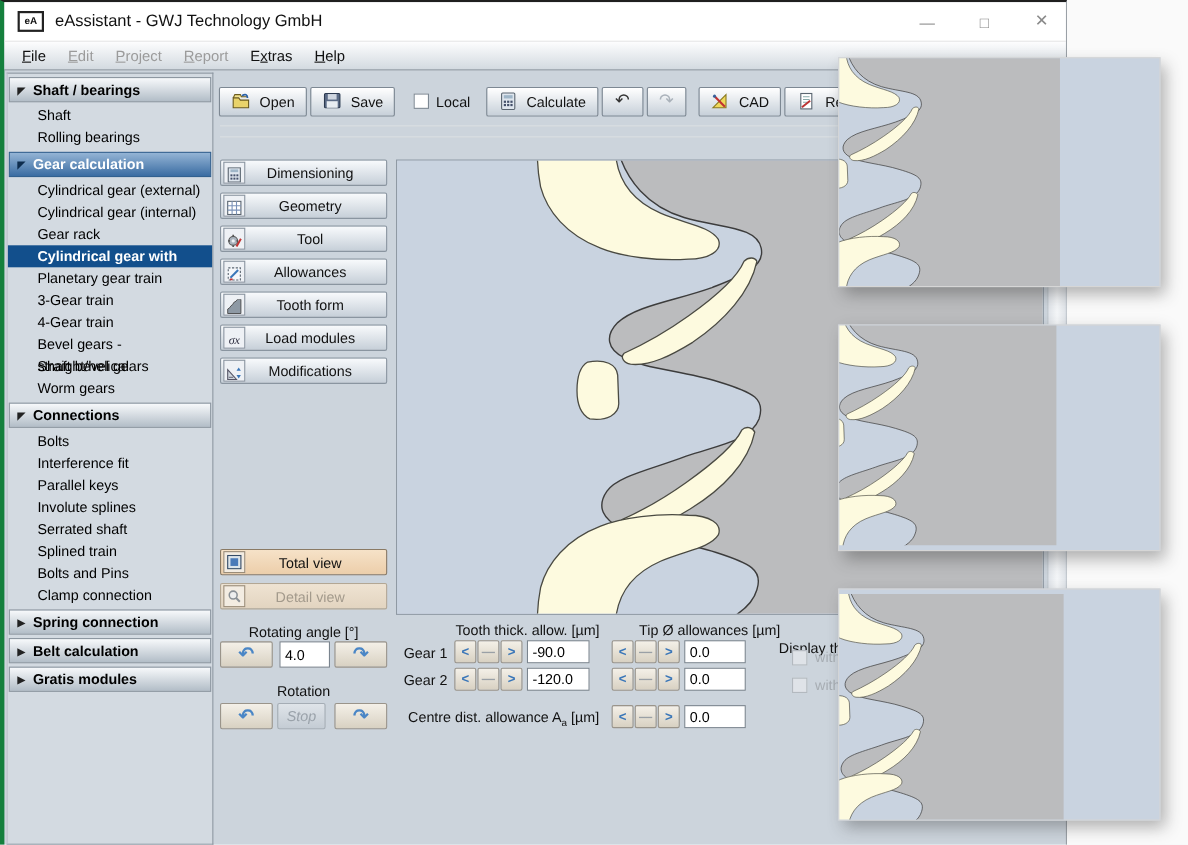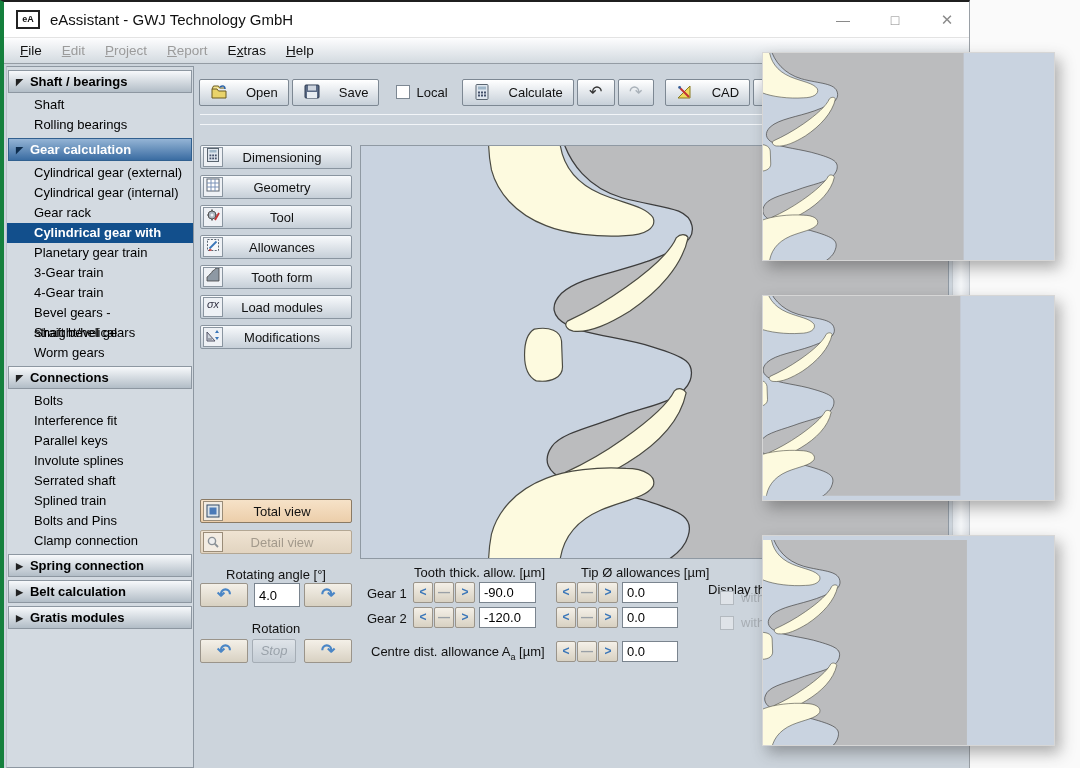--- a/index.html
+++ b/index.html
@@ -35,40 +35,40 @@
     border:1px solid #8d97a1; background:linear-gradient(#f7f9fb,#b2bdc7);
     font-size:13px; font-weight:bold; color:#000; padding-left:7px; }
   .side-header .tri { font-size:9px; margin-right:7px; color:#222; }
   .side-header.blue { background:linear-gradient(#94b4d5,#3a6ca2); color:#fff; border-color:#31608f; }
   .side-header.blue .tri { color:#0d2c4d; }
   .side-item { height:20px; line-height:20px; font-size:13px; color:#000; padding-left:27px; }
   .side-item.selected { background:#124f8c; color:#fff; font-weight:bold; }
 
   
   .toolbar { position:absolute; left:195px; top:76px; height:28px; display:flex; align-items:center; }
-  .tb-btn { height:27px; display:inline-flex; align-items:center; gap:18px; padding:0 10px;
+  .tb-btn { height:27px; display:inline-flex; align-items:center; gap:8px; padding:0 10px;
     background:linear-gradient(#ffffff,#c7d0d9); border:1px solid #7d8893; border-radius:2px;
     font-size:13px; color:#111; margin-right:3px; }
   .tb-gap { width:8px; }
   .tb-btn .glyph { font-size:16px; line-height:16px; color:#333; }
   .tb-btn.disabled .glyph { color:#aab2ba; }
   .local-wrap { display:inline-flex; align-items:center; gap:6px; margin:0 6px; font-size:13px; color:#111; }
   .checkbox { width:14px; height:14px; background:#fff; border:1px solid #7d8893; }
 
   .groove { position:absolute; left:196px; width:760px; height:1px; background:#98a1aa;
     border-bottom:1px solid #f2f5f8; }
   .groove.g1 { top:112px; } .groove.g2 { top:122px; }
 
   
   .left-col { position:absolute; left:196px; top:143px; width:152px; height:525px; }
   .act-btn { position:absolute; left:0; width:152px; height:24px; display:flex; align-items:center;
     background:linear-gradient(#f8fafc,#c6cfd8); border:1px solid #8a95a0; border-radius:2px;
     font-size:13px; color:#111; }
   .act-btn .icon-box { width:20px; height:20px; margin-left:2px; background:#eef1f5;
-    border:1px solid #8a95a0; display:flex; align-items:flex-start; justify-content:center; flex:0 0 auto; }
+    border:1px solid #8a95a0; display:flex; align-items:flex-end; justify-content:center; flex:0 0 auto;font-family:Liberation Serif, serif; }
   .act-btn .lbl { flex:1; text-align:center; margin-right:10px; }
 
   .view-btn { position:absolute; left:0; width:152px; height:24px; display:flex; align-items:center;
     border:1px solid #8a7a64; border-radius:2px; font-size:13px; color:#111;
     background:linear-gradient(#f6e2c8,#ecceaa); }
   .view-btn .icon-box { width:20px; height:20px; margin-left:2px; background:#f3ece2;
     border:1px solid #9a8c78; display:flex; align-items:center; justify-content:center; }
   .view-btn .lbl { flex:1; text-align:center; margin-right:10px; }
   .view-btn.disabled { background:linear-gradient(#efe3d2,#e2d4c0); color:#a39a8c; border-color:#b3a794; }
 

